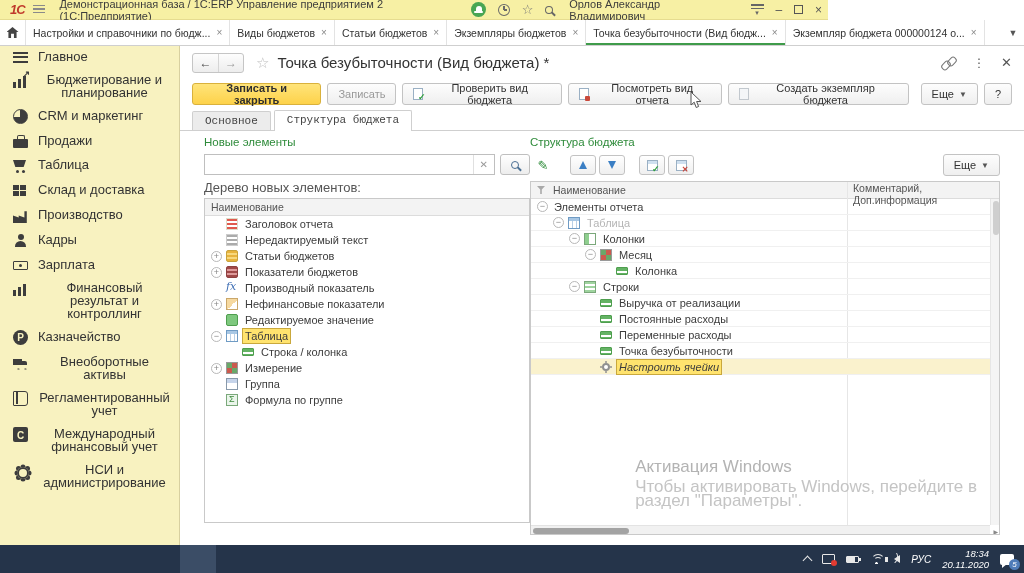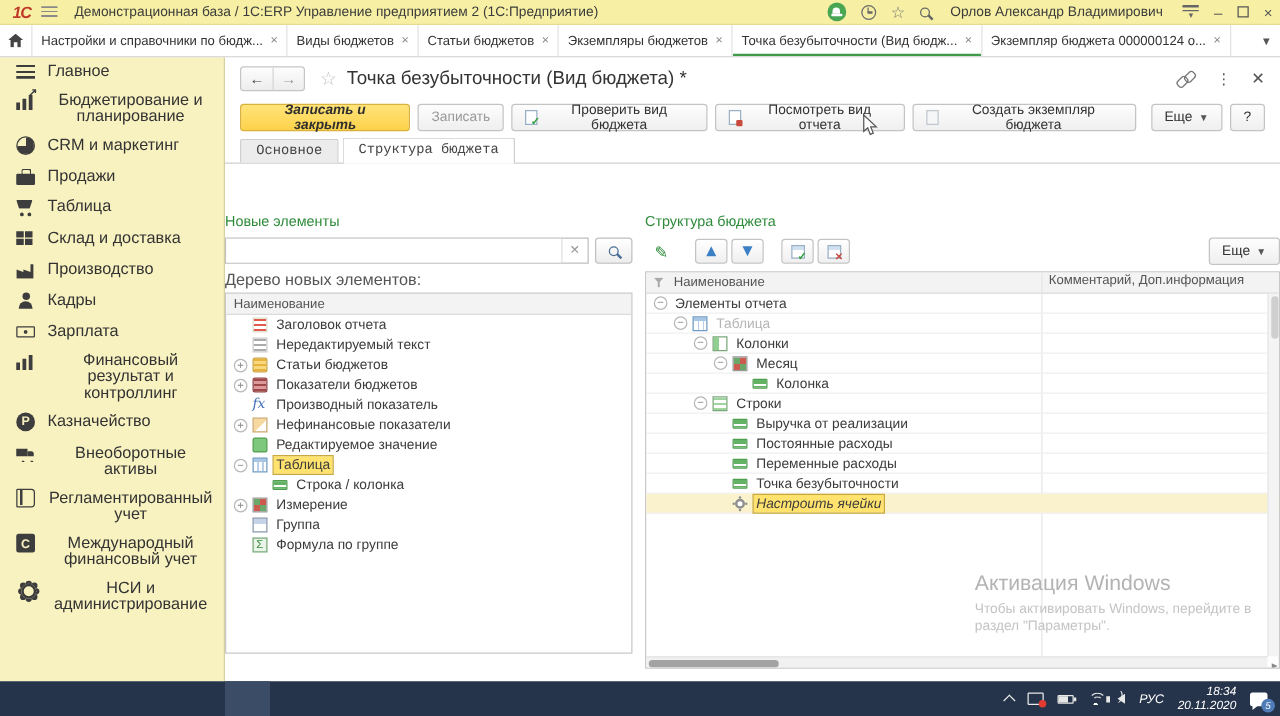--- a/index.html
+++ b/index.html
@@ -1,20 +1,20 @@
 <!DOCTYPE html>
 <html><head>
 <meta charset="utf-8">
 <style>
   * { margin:0; padding:0; box-sizing:border-box; }
   html,body { width:1024px; height:573px; font-family:"Liberation Sans",sans-serif; background:#fff; }
   .screen { position:relative; width:1024px; height:573px; overflow:hidden; background:#fff; }
 
   
-  .titlebar { position:absolute; left:0; top:0; width:1024px; height:20px; background:#f7f0a4; border-bottom:1px solid #e6dc90; display:flex; align-items:center; padding:0 6px; }
+  .titlebar { position:absolute; left:0; top:0; width:828px; height:20px; background:#f7f0a4; border-bottom:1px solid #e6dc90; display:flex; align-items:center; padding:0 6px; }
   .logo1c { color:#c0392b; font-weight:bold; font-style:italic; font-size:13px; letter-spacing:-1px; margin:0 8px 0 4px; }
   .hamb { width:13px; height:9px; background:repeating-linear-gradient(#8a8a8a 0 1.5px, transparent 1.5px 3.5px); margin-right:14px; }
   .wtitle { font-size:11px; color:#3c3c3c; }
   .tb-right { margin-left:auto; display:flex; align-items:center; gap:12px; }
   .bell { width:15px; height:15px; border-radius:50%; background:#49a653; position:relative; }
   .bell::before { content:""; position:absolute; left:4.5px; top:3.5px; width:6px; height:5.5px; background:#fff; border-radius:3px 3px 0 0; }
   .bell::after { content:""; position:absolute; left:3px; top:9px; width:9px; height:1.5px; background:#fff; border-radius:1px; }
   .clk { width:12px; height:12px; border:1.5px solid #6a6a6a; border-radius:50%; position:relative; }
   .clk::before { content:""; position:absolute; left:4px; top:1.5px; width:1.5px; height:4px; background:#6a6a6a; }
   .clk::after { content:""; position:absolute; left:4.5px; top:4.5px; width:3.5px; height:1.5px; background:#6a6a6a; }
@@ -75,34 +75,34 @@
   .form-title { font-size:15px; color:#333; }
   .fh-right { margin-left:auto; display:flex; align-items:center; gap:16px; color:#666; }
   .link-ic { position:relative; width:16px; height:12px; }
   .link-ic::before,.link-ic::after { content:""; position:absolute; width:8px; height:5px; border:1.5px solid #777; border-radius:3px; transform:rotate(-45deg); }
   .link-ic::before { left:0; top:5px; } .link-ic::after { right:0; top:1px; }
   .kebab { font-size:12px; color:#555; }
   .fh-close { font-size:13px; color:#555; }
 
   .form-toolbar { height:30px; display:flex; align-items:center; gap:6px; padding:0 12px; }
   .btn { border:1px solid #c3c3c3; border-radius:3px; background:linear-gradient(#fdfdfd,#efefef); font-size:11px; color:#333; padding:3px 10px; display:flex; align-items:center; gap:5px; height:22px; }
-  .btn.primary { background:linear-gradient(#ffe47a,#fdd24a); border-color:#d9b13c; font-weight:bold; color:#2e2e2e;font-style:italic; }
+  .btn.primary { background:linear-gradient(#ffe47a,#fdd24a); border-color:#d9b13c; font-weight:bold; color:#2e2e2e; }
   .btn.dim { color:#999; }
   .btn .caret { font-size:8px; color:#555; }
   .bi-doc { width:10px; height:12px; border:1px solid #9ab0c4; background:#fff; position:relative; flex:none; }
   .bi-doc.chk::after { content:"✓"; position:absolute; right:-3px; bottom:-3px; color:#2e9e3a; font-size:9px; font-weight:bold; }
   .bi-doc.rep::after { content:""; position:absolute; right:-2px; bottom:-2px; width:5px; height:5px; background:#c94a3c; border-radius:1px; }
   .bi-doc.new { border-color:#c2c8ce; background:#f4f6f8; }
   .tb-spacer { flex:1; }
 
   .form-tabs { display:flex; align-items:flex-end; padding:0 12px; border-bottom:1px solid #cfcfcf; height:22px;font-family:Liberation Mono, monospace; }
   .ftab { padding:3px 12px 3px; font-size:11px; color:#444; border:1px solid #cfcfcf; border-bottom:none; background:#ececec; margin-right:3px; border-radius:2px 2px 0 0; }
   .ftab[data-active="true"] { background:#fff; margin-bottom:-1px; padding-bottom:5px; }
 
-  .content { flex:1; display:flex; gap:10px; padding:5px 0 10px; overflow:hidden;margin-top:36px; }
+  .content { flex:1; display:flex; padding:5px 24px 10px; overflow:hidden; }
 
   
   .lpanel { width:326px; flex:none; display:flex; flex-direction:column; }
   .rpanel { flex:1; display:flex; flex-direction:column; }
   .p-title { color:#2e8b3a; font-size:11.5px; height:16px; }
   .search-row { display:flex; gap:5px; margin:2px 0 5px; }
   .search-wrap { flex:1; border:1px solid #bfbfbf; height:21px; display:flex; align-items:center; background:#fff; }
   .search-wrap input { border:none; outline:none; flex:1; height:100%; font-size:11px; padding:0 4px; font-family:"Liberation Sans",sans-serif; }
   .sw-clear { color:#999; font-size:10px; padding:0 6px; border-left:1px solid #e0e0e0; line-height:19px; }
   .search-btn { width:30px; height:21px; border:1px solid #bfbfbf; border-radius:3px; background:linear-gradient(#fff,#ededed); display:flex; align-items:center; justify-content:center; }
@@ -163,21 +163,21 @@
   .trow[data-icon="gear"] .ti { width:8px; height:8px; margin:0 7px 0 2px; border-radius:50%; border:2px solid #909090; background:#fff; box-shadow:0 -5px 0 -3px #909090,0 5px 0 -3px #909090,-5px 0 0 -3px #909090,5px 0 0 -3px #909090; }
 
   
   .hscroll { position:absolute; left:0; right:9px; bottom:0; height:9px; background:#f1f1f1; border-top:1px solid #e3e3e3; }
   .hthumb { position:absolute; left:2px; top:1.5px; width:21%; height:6px; background:#a3a3a3; border-radius:3px; }
   .hs-arrow { position:absolute; right:-8px; top:2px; font-size:6px; color:#888; }
   .vscroll { position:absolute; top:17px; bottom:9px; right:0; width:9px; background:#f4f4f4; border-left:1px solid #e6e6e6; }
   .vthumb { position:absolute; top:2px; left:1.5px; width:6px; height:34px; background:#cfcfcf; border-radius:3px; }
   .watermark { position:absolute; right:22px; bottom:26px; color:#b9b9b9; }
   .wm1 { font-size:17px; color:#b3b3b3; margin-bottom:3px; }
-  .wm2 { font-size:11px; color:#c4c4c4; line-height:14px; }
+  .wm2 { font-size:17px; color:#c4c4c4; line-height:14px; }
 
   
   .taskbar { position:absolute; left:0; top:545px; width:1024px; height:28px; background:#25344a; display:flex; align-items:center;font-style:italic; }
   .tb-apps { display:flex; height:100%; align-items:center; }
   .tb-app { width:36px; height:100%; display:flex; align-items:center; justify-content:center; position:relative; }
   .tb-app[data-active="true"] { background:#3b4d66; }
   .tb-ic { width:18px; height:18px; position:relative; display:flex; align-items:center; justify-content:center; }
 
   .tray { margin-left:auto; display:flex; align-items:center; gap:11px; padding-right:10px; color:#fff; }
   .chev { width:7px; height:7px; border-left:1.5px solid #e8e8e8; border-top:1.5px solid #e8e8e8; transform:rotate(45deg); margin-top:3px; }

